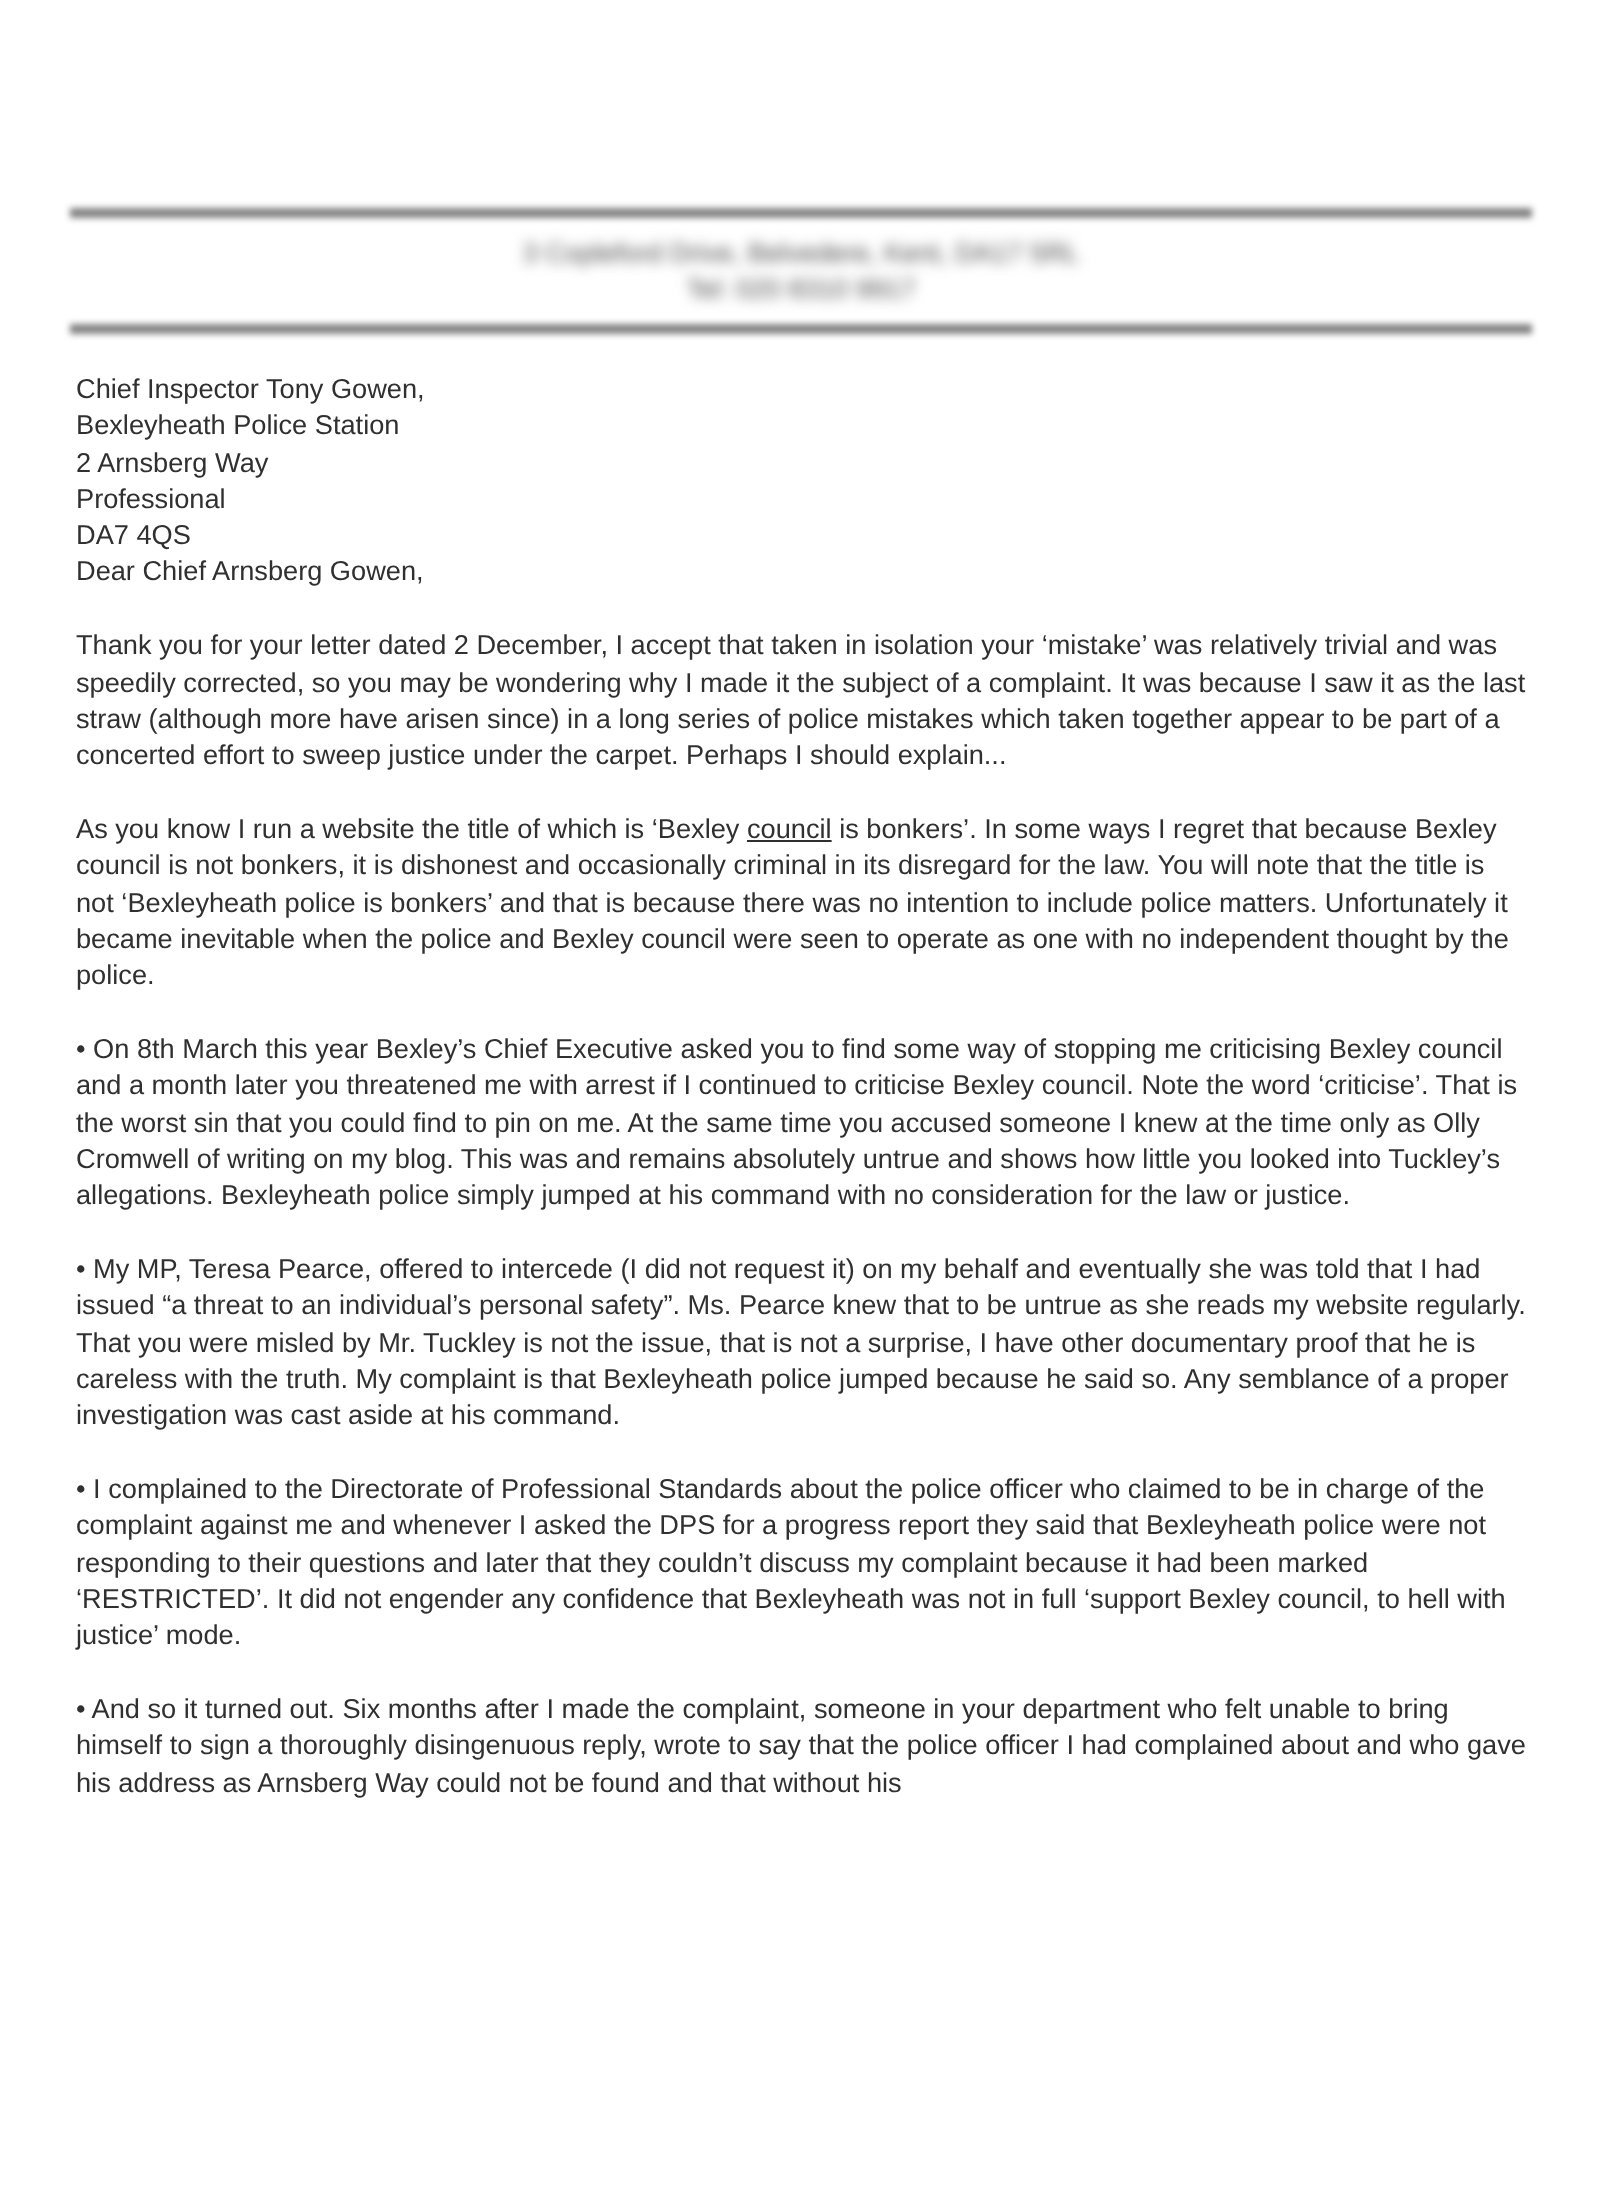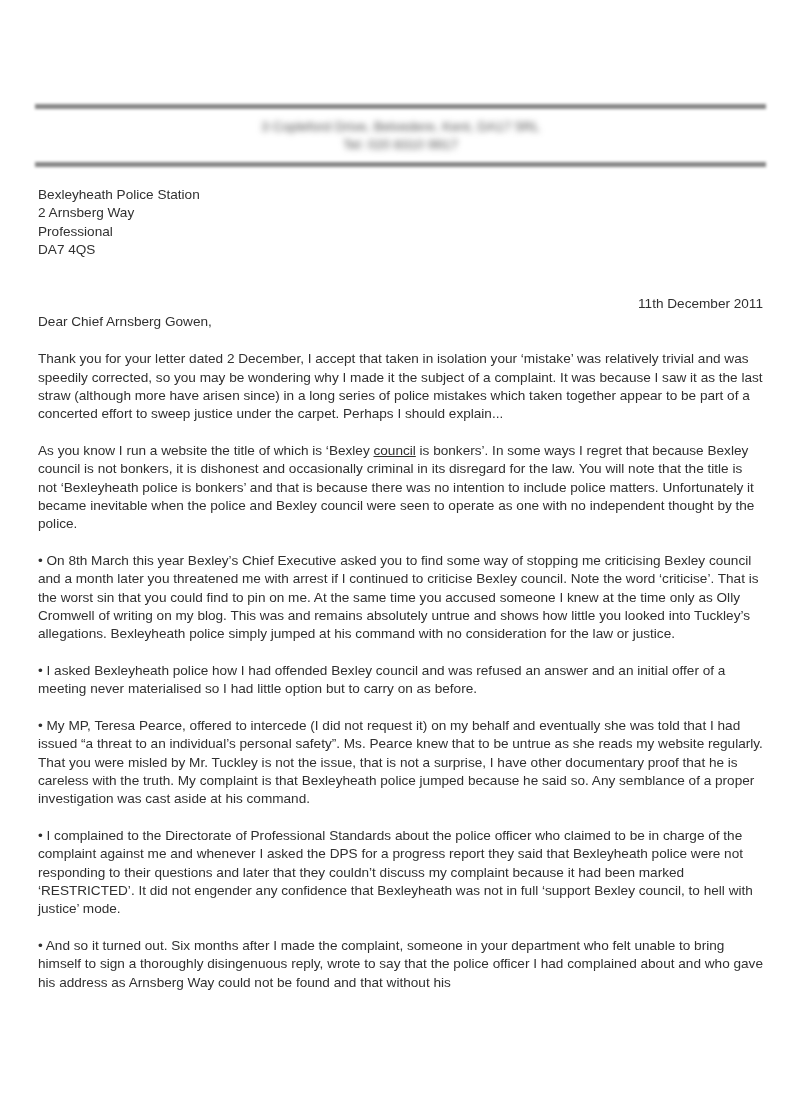--- a/index.html
+++ b/index.html
@@ -64,35 +64,34 @@
   <div class="letterhead">
     <div class="lh-bar lh-bar-top"></div>
     <div class="lh-text">3 Copleford Drive, Belvedere, Kent, DA17 5RL</div>
     <div class="lh-text">Tel: 020 8310 9917</div>
     <div class="lh-bar lh-bar-bottom"></div>
   </div>
 
   <div class="letter-body">
 
     <div class="recipient">
+      <div>Chief Inspector Tony Gowen,</div>
       <div>Bexleyheath Police Station</div>
       <div>2 Arnsberg Way</div>
       <div>Professional</div>
       <div>DA7 4QS</div>
     </div>
 
-    <div class="date">11th December 2011</div>
 
     <p class="salutation">Dear Chief Arnsberg Gowen,</p>
 
     <p>Thank you for your letter dated 2 December, I accept that taken in isolation your ‘mistake’ was relatively trivial and was speedily corrected, so you may be wondering why I made it the subject of a complaint. It was because I saw it as the last straw (although more have arisen since) in a long series of police mistakes which taken together appear to be part of a concerted effort to sweep justice under the carpet. Perhaps I should explain...</p>
 
     <p><span>As you know I run a website the title of which is ‘Bexley </span><span class="u">council</span><span> is bonkers’. In some ways I regret that because Bexley council is not bonkers, it is dishonest and occasionally criminal in its disregard for the law. You will note that the title is not ‘Bexleyheath police is bonkers’ and that is because there was no intention to include police matters. Unfortunately it became inevitable when the police and Bexley council were seen to operate as one with no independent thought by the police.</span></p>
 
     <p>• On 8th March this year Bexley’s Chief Executive asked you to find some way of stopping me criticising Bexley council and a month later you threatened me with arrest if I continued to criticise Bexley council. Note the word ‘criticise’. That is the worst sin that you could find to pin on me. At the same time you accused someone I knew at the time only as Olly Cromwell of writing on my blog. This was and remains absolutely untrue and shows how little you looked into Tuckley’s allegations. Bexleyheath police simply jumped at his command with no consideration for the law or justice.</p>
-    <p>• I asked Bexleyheath police how I had offended Bexley council and was refused an answer and an initial offer of a meeting never materialised so I had little option but to carry on as before.</p>
     <p>• My MP, Teresa Pearce, offered to intercede (I did not request it) on my behalf and eventually she was told that I had issued “a threat to an individual’s personal safety”. Ms. Pearce knew that to be untrue as she reads my website regularly. That you were misled by Mr. Tuckley is not the issue, that is not a surprise, I have other documentary proof that he is careless with the truth. My complaint is that Bexleyheath police jumped because he said so. Any semblance of a proper investigation was cast aside at his command.</p>
     <p>• I complained to the Directorate of Professional Standards about the police officer who claimed to be in charge of the complaint against me and whenever I asked the DPS for a progress report they said that Bexleyheath police were not responding to their questions and later that they couldn’t discuss my complaint because it had been marked ‘RESTRICTED’. It did not engender any confidence that Bexleyheath was not in full ‘support Bexley council, to hell with justice’ mode.</p>
     <p>• And so it turned out. Six months after I made the complaint, someone in your department who felt unable to bring himself to sign a thoroughly disingenuous reply, wrote to say that the police officer I had complained about and who gave his address as Arnsberg Way could not be found and that without his</p>
 
   </div>
 
 </div>
 
 </body></html>

